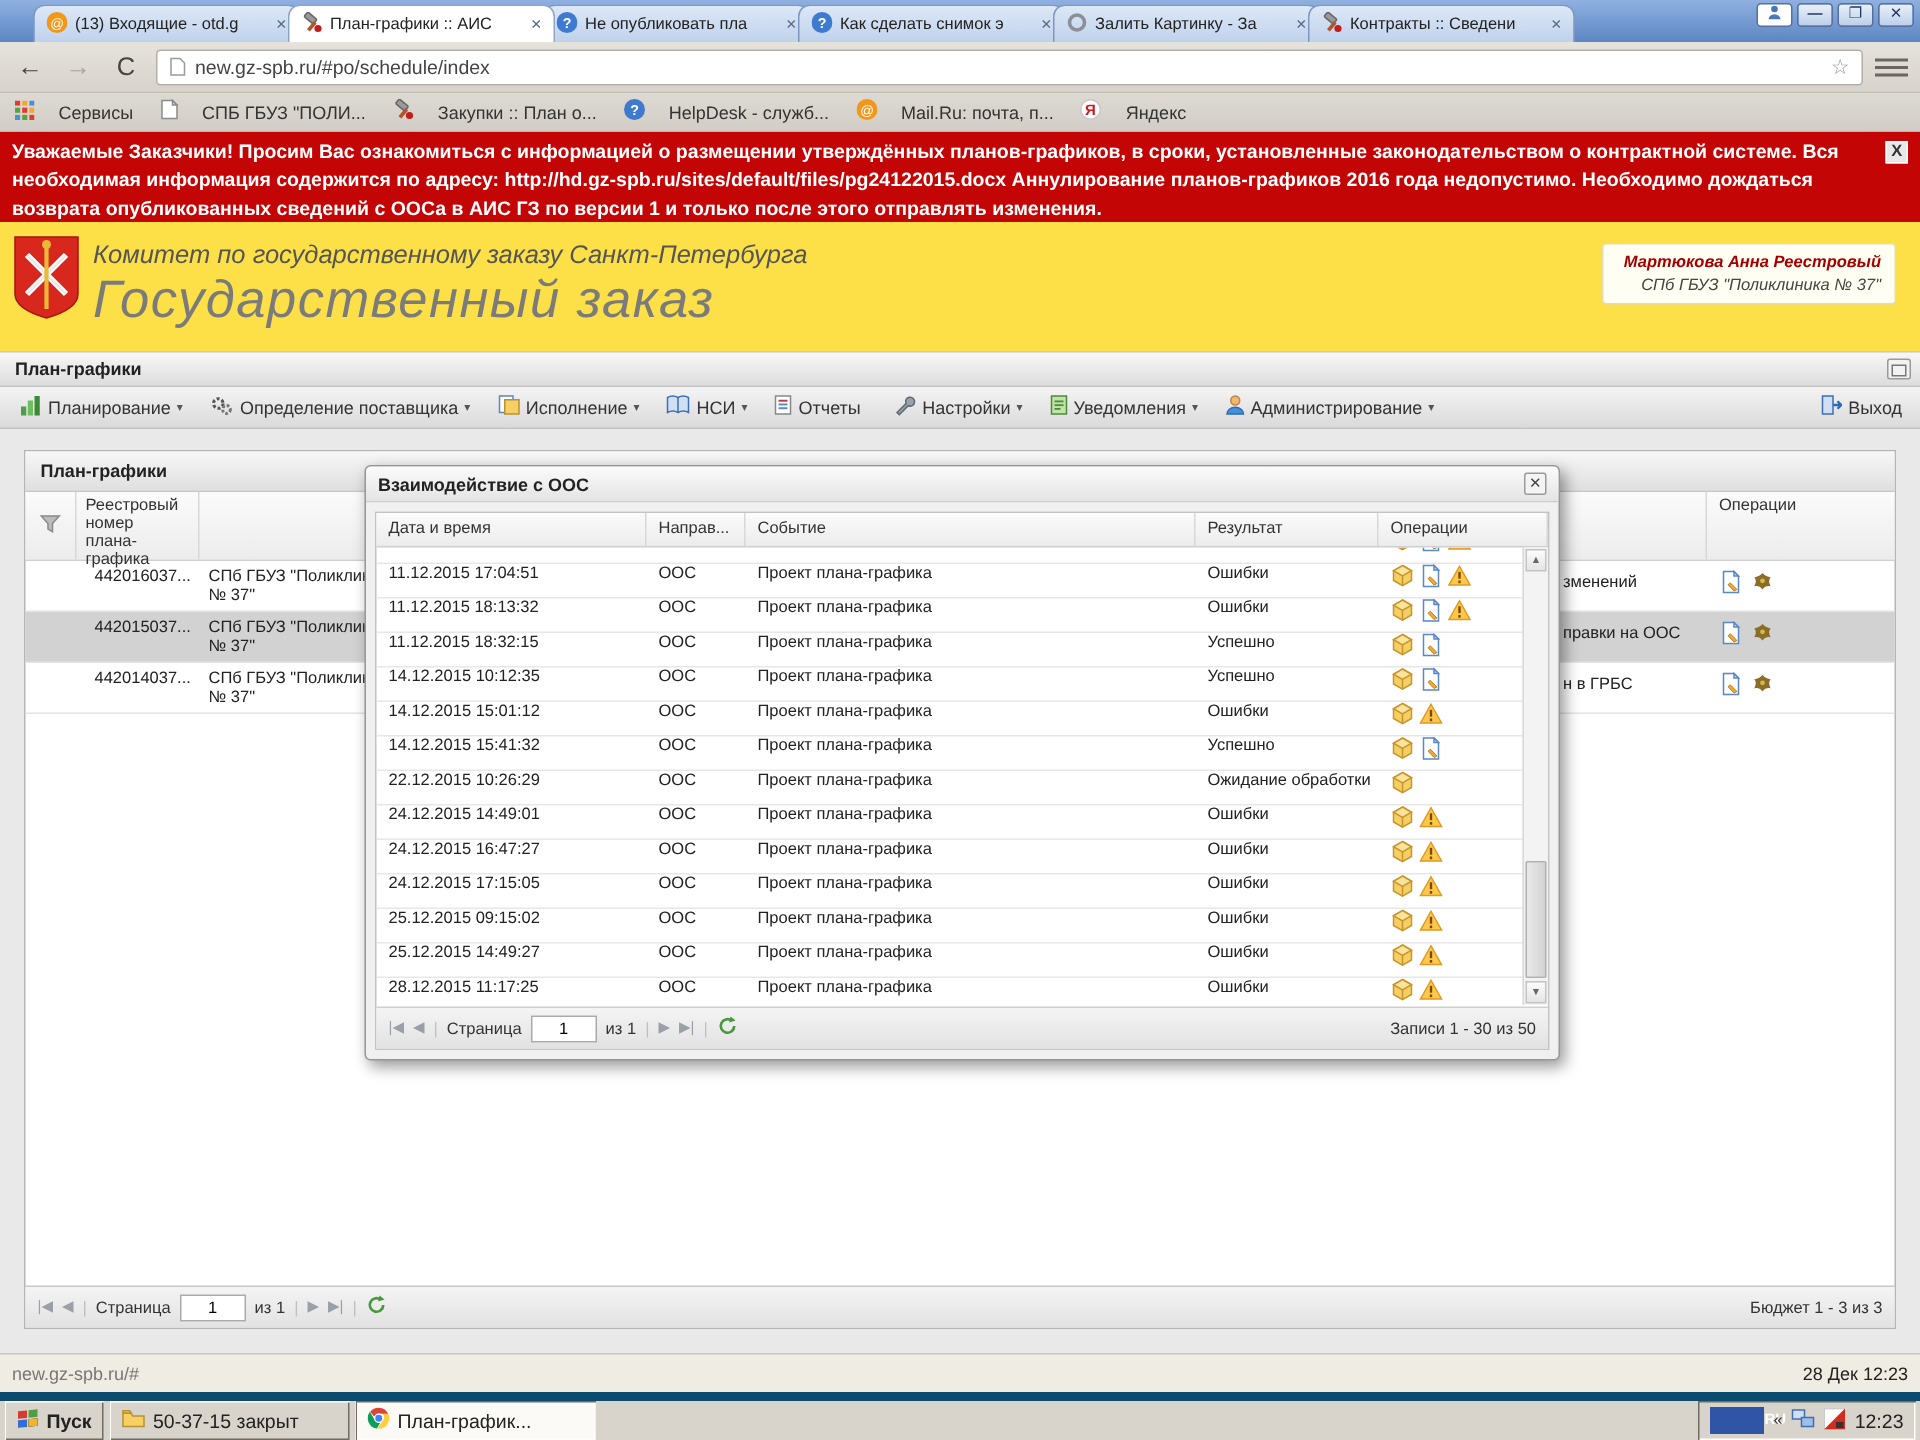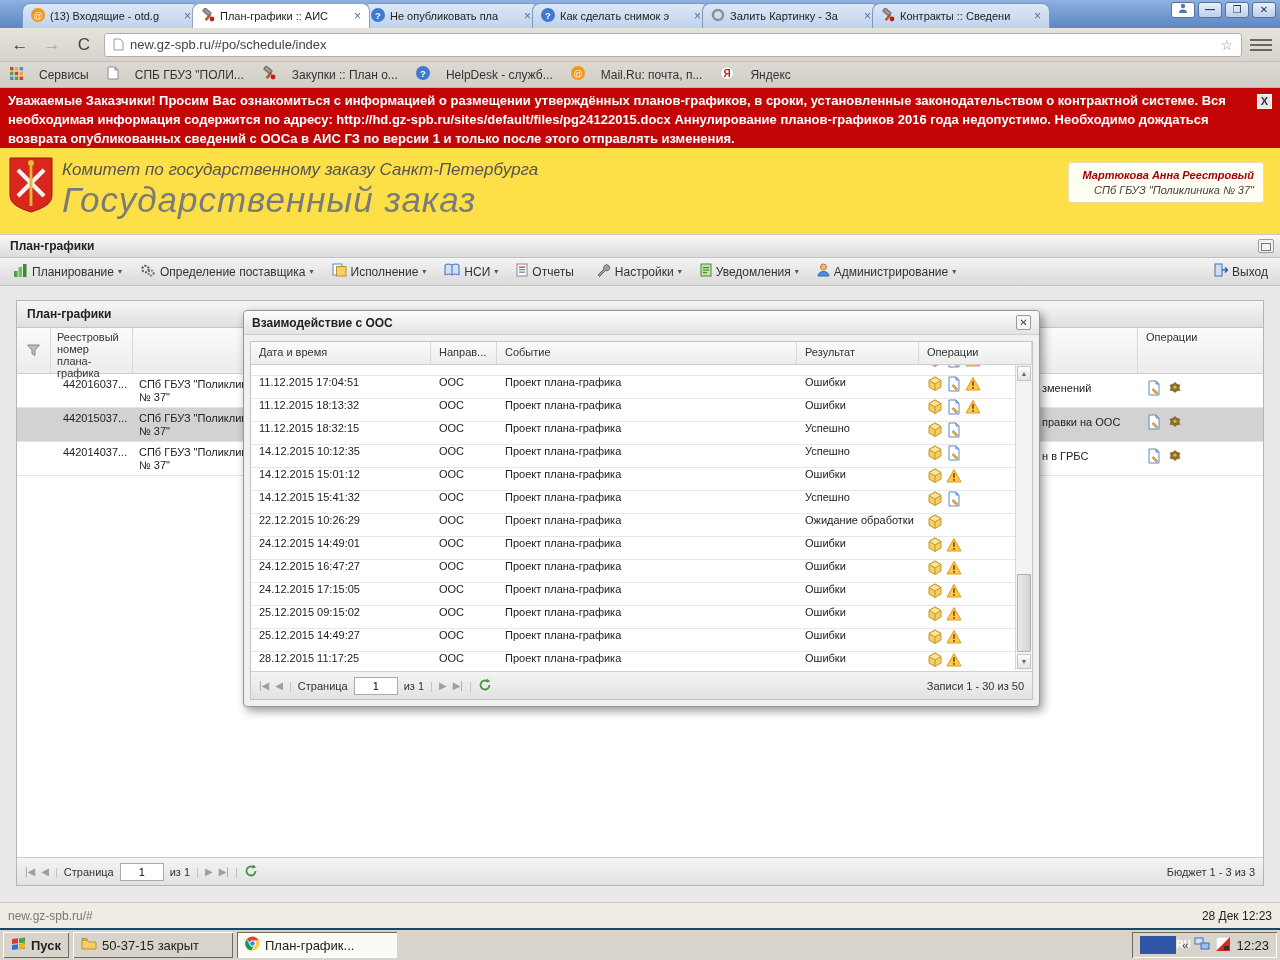--- a/index.html
+++ b/index.html
@@ -98,21 +98,21 @@
   .sbtn.up{ top:1px; } .sbtn.down{ bottom:1px; }
   .sthumb { position:absolute; left:1px; right:1px; bottom:18px; height:78px; background:linear-gradient(90deg,#e9e9e9,#d3d3d3); border:1px solid #b0b0b0; border-radius:1px; }
   .dfoot { position:absolute; left:0; right:0; bottom:0; height:28px; background:linear-gradient(#f4f4f4,#e2e2e2); border-top:1px solid #cfcfcf; display:flex; align-items:center; padding:0 8px; gap:6px; color:#333; }
 
   
   .statusbar { height:26px; background:#efece3; border-top:1px solid #c9c5bb; display:flex; align-items:center; padding:0 8px; }
   .statusbar .surl { color:#777; font-size:12px; }
   .statusbar .stime { margin-left:auto; color:#222; font-size:12px; }
 
   
-  .taskbar { height:32px; background:#d8d4cc; border-top:2px solid #0c4a6e; display:flex; align-items:center; padding:2px 3px; gap:4px; }
+  .taskbar { height:32px; background:#d8d4cc; border-top:6px solid #0c4a6e; display:flex; align-items:center; padding:2px 3px; gap:4px; }
   .t3d { height:26px; background:#d8d4cc; box-shadow:inset 1px 1px 0 #fdfdfb, inset -1px -1px 0 #6f6a63; display:flex; align-items:center; gap:5px; padding:0 8px; }
   .t3d.pressed { background:#fbfaf6; box-shadow:inset 1px 1px 0 #6f6a63, inset -1px -1px 0 #fdfdfb; }
   .start-lbl { font-weight:bold; font-size:13px; }
   .task { width:160px; font-size:13px; }
   .task .lbl { overflow:hidden; white-space:nowrap; flex:1; }
   .tray { margin-left:auto; height:26px; box-shadow:inset 1px 1px 0 #6f6a63, inset -1px -1px 0 #fdfdfb; display:flex; align-items:center; gap:6px; padding:0 8px; }
   .ru { width:18px; height:18px; background:#2f55a4; color:#fff; font-size:10px; font-weight:bold; text-align:center; line-height:18px;padding-left:36px; }
   .chev { color:#333; font-size:11px; }
   .ttime { font-size:13px; }
 </style>

